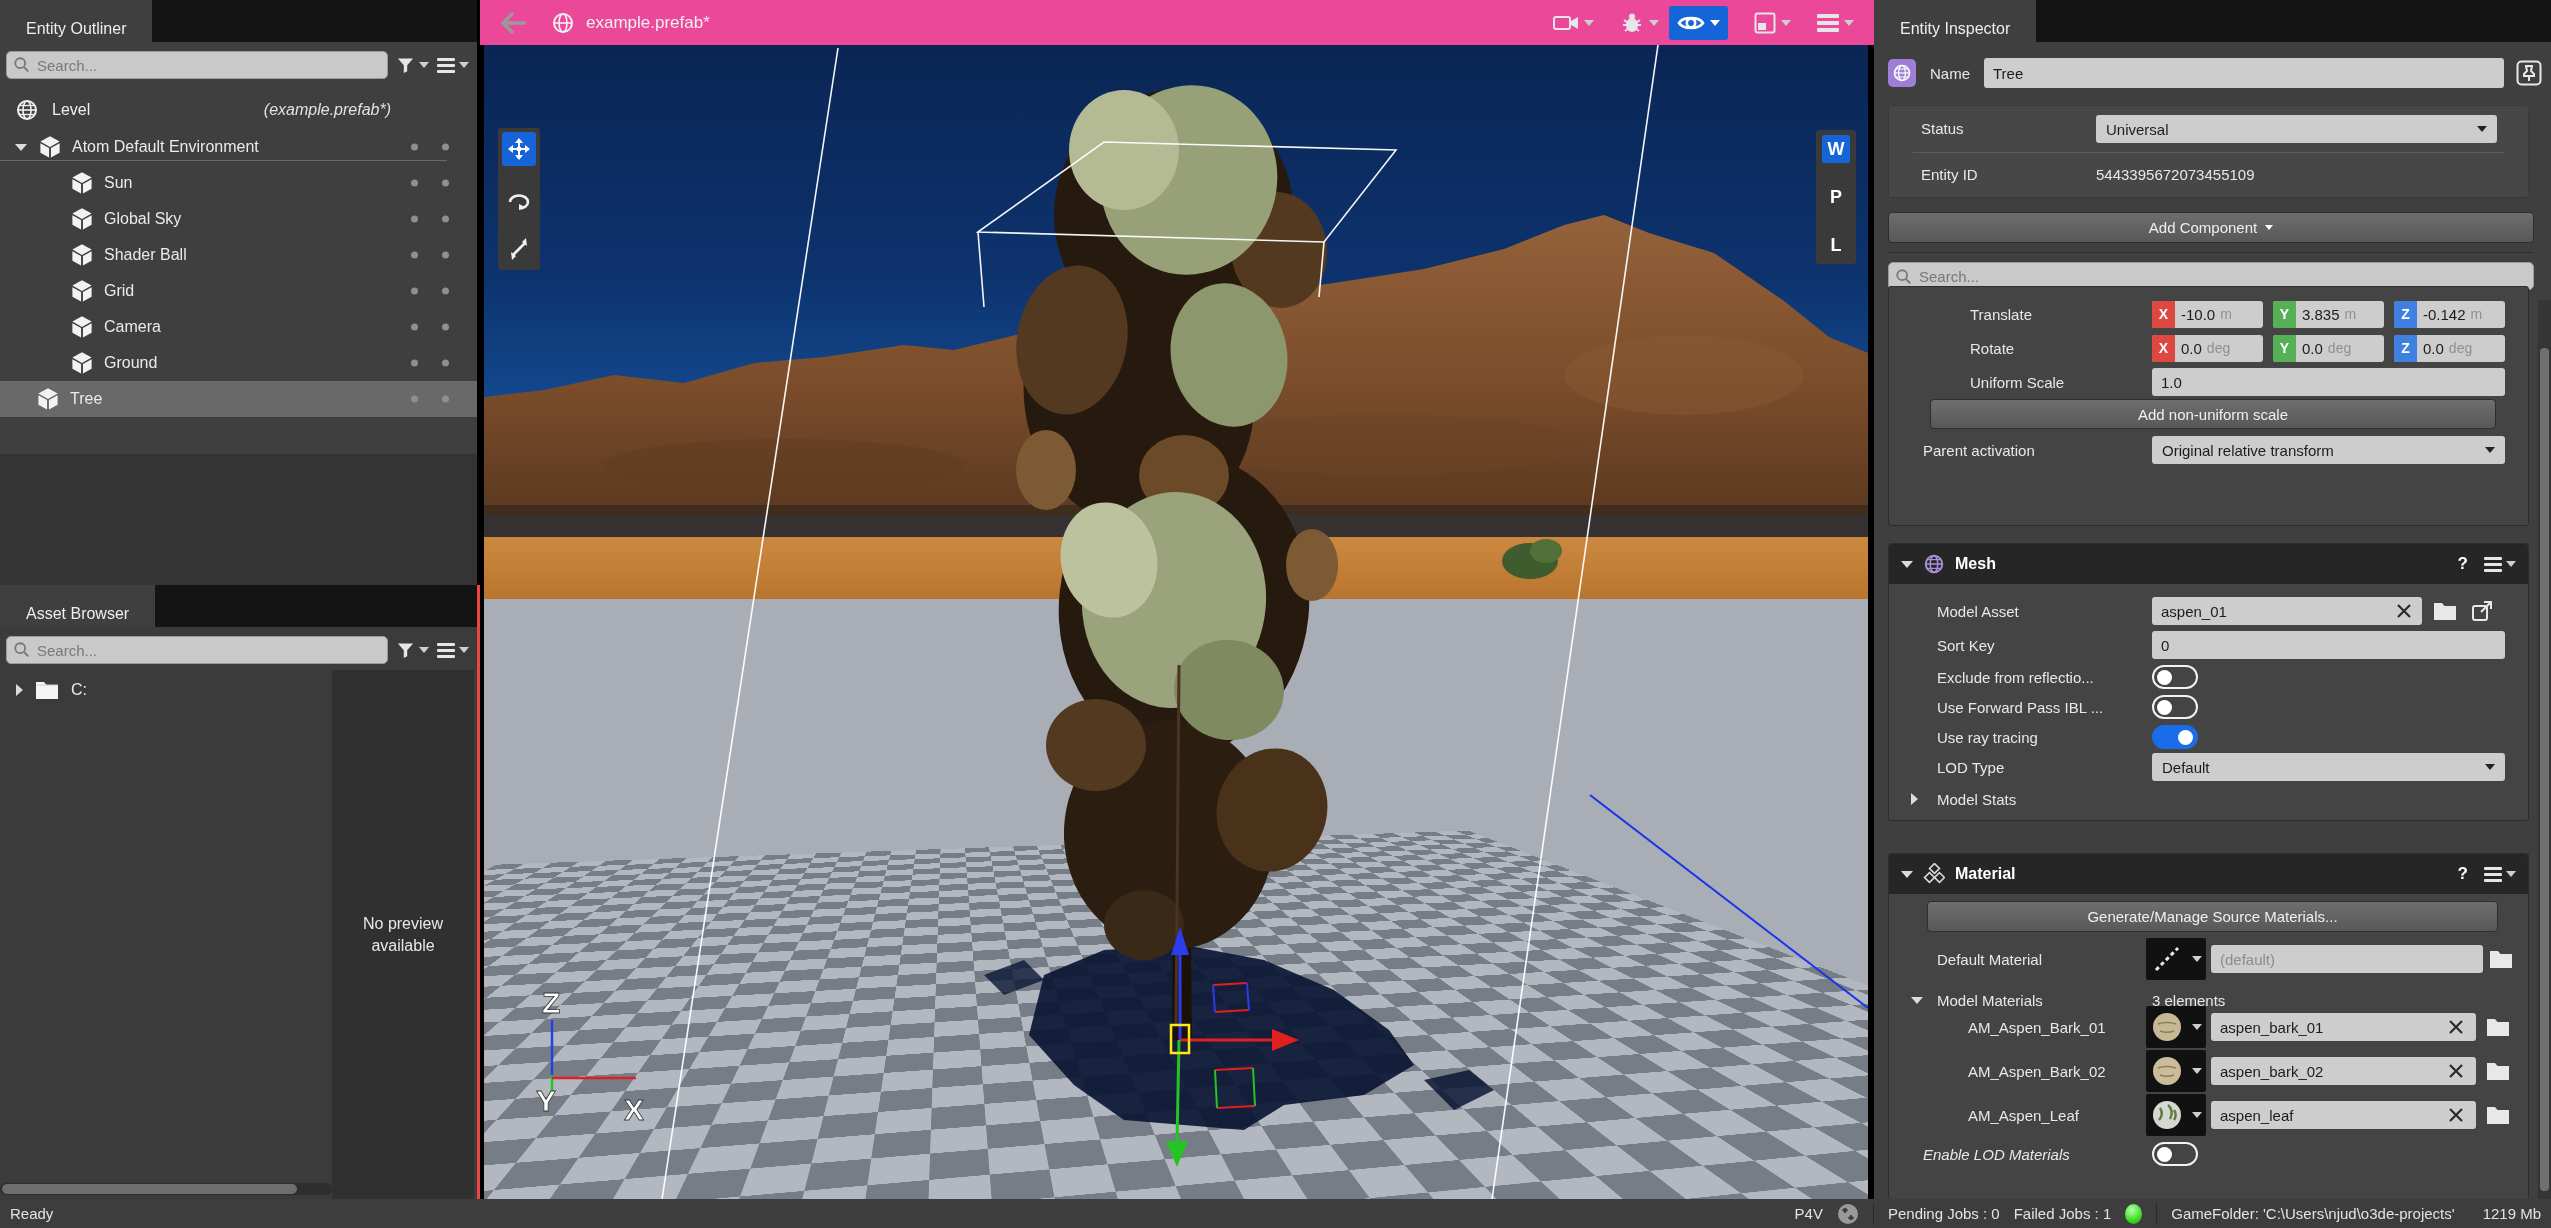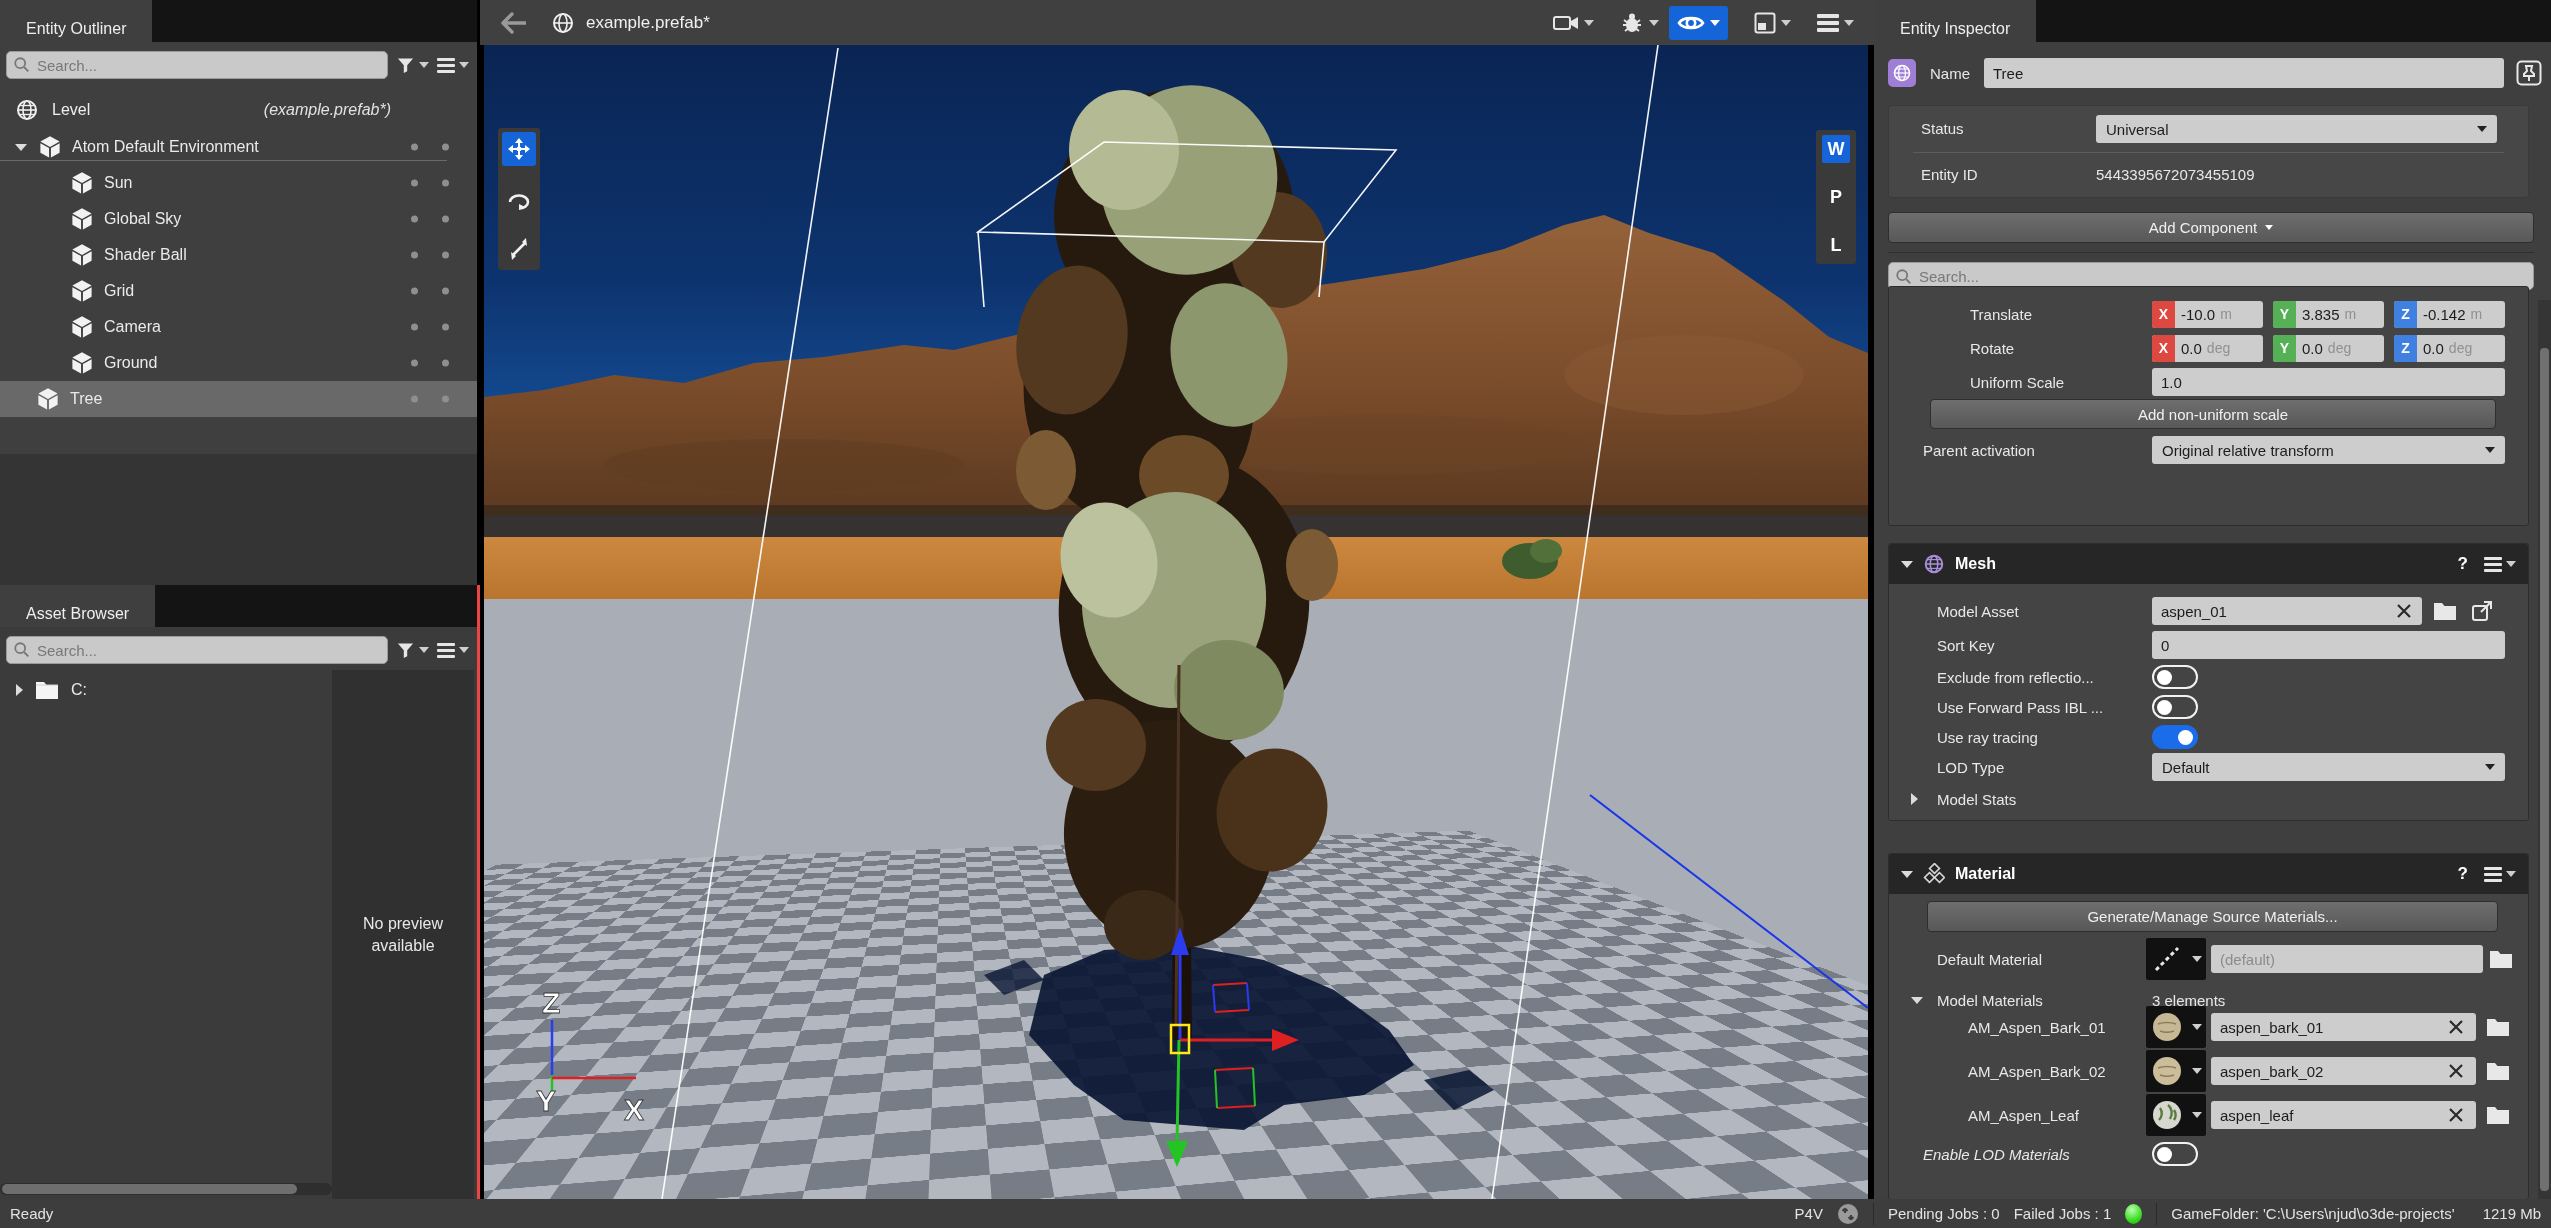--- a/index.html
+++ b/index.html
@@ -65,21 +65,21 @@
                   border-right:3px solid #ef4444; }
   .ab-tree { position:absolute; left:0; top:85px; width:332px; bottom:20px; background:#3b3b3b; }
   .ab-preview { position:absolute; left:332px; right:3px; top:85px; bottom:0; background:#303030;
                 display:flex; align-items:center; justify-content:center; }
   .ab-preview span { color:#e8e8e8; font-size:16px; width:130px; text-align:center; line-height:1.35; }
   .hscroll { position:absolute; left:0; bottom:4px; width:332px; height:12px; background:#2e2e2e; border-radius:6px; }
   .hscroll .handle { position:absolute; left:2px; top:1px; width:295px; height:10px; background:#6e6e6e; border-radius:5px; }
 
   
   .viewport { position:absolute; left:480px; top:0; width:1394px; height:1199px; background:#000; }
-  .vheader { position:absolute; left:0; right:0; top:0; height:45px; background:#404040;
+  .vheader { position:absolute; left:0; right:0; top:0; height:45px; background:#ec4899;
              display:flex; align-items:center; padding:0 20px; color:#f0f0f0; }
   .vtitle { font-size:17px; margin-left:12px; }
   .vh-right { margin-left:auto; display:flex; align-items:center; gap:10px; }
   .vh-group { display:flex; align-items:center; gap:5px; margin-left:16px; }
   .eyebtn { background:#1565d8; border-radius:3px; height:34px; padding:0 8px; display:flex;
             align-items:center; gap:5px; }
   .scene { position:absolute; left:4px; right:6px; top:45px; bottom:0; overflow:hidden; background:#0a2857; }
   .sky { position:absolute; left:0; right:0; top:0; height:555px;
          background:linear-gradient(180deg,#0a2554 0%,#0d336e 42%,#155099 72%,#1d62b6 100%); }
   .groundwrap { position:absolute; left:0; right:0; top:551px; bottom:0; overflow:hidden; background:#a9aeb6; }

